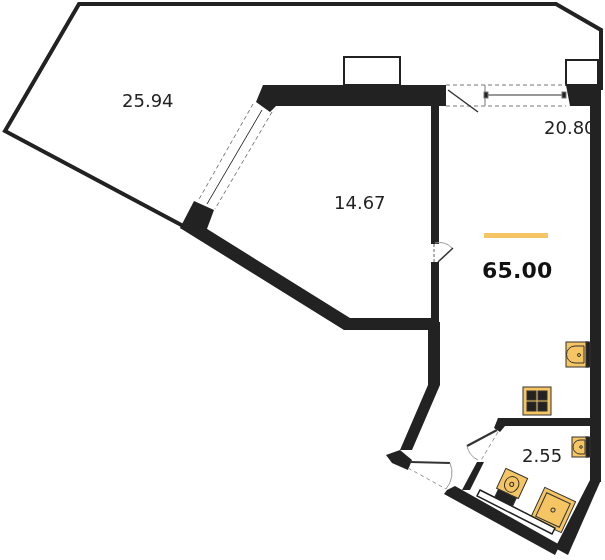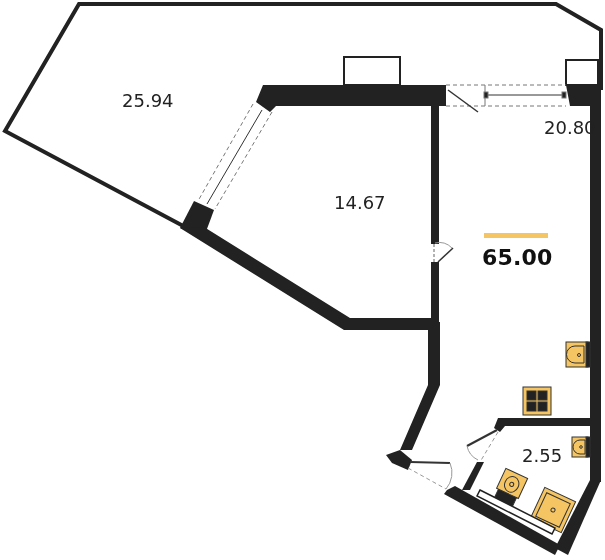--- a/index.html
+++ b/index.html
@@ -1,21 +1,21 @@
 <!DOCTYPE html>
 <html><head>
 <meta charset="utf-8">
 <style>
   html, body { margin: 0; padding: 0; background: #ffffff; }
   body { width: 605px; height: 560px; overflow: hidden; position: relative; font-family: "Liberation Sans", "DejaVu Sans", sans-serif; }
   #plan { position: absolute; left: 0; top: 0; width: 605px; height: 560px; }
   .area-label { position: absolute; font-family: "DejaVu Sans", "Liberation Sans", sans-serif; font-size: 18px; color: #222222; white-space: nowrap; }
   .total-wrap { position: absolute; left: 482px; top: 233px; }
   .total-bar { width: 64px; height: 5px; background: #f5c563; margin-left: 2px; }
-  .total-label { font-family: "DejaVu Sans", "Liberation Sans", sans-serif; font-weight: bold; font-size: 22px; color: #111111; margin-top: 7px; letter-spacing: 0.2px; }
+  .total-label { font-family: "DejaVu Sans", "Liberation Sans", sans-serif; font-weight: bold; font-size: 22px; color: #111111; margin-top: 20px; letter-spacing: 0.2px; }
 </style>
 </head>
 <body>
 
 <svg id="plan" viewBox="0 0 605 560" xmlns="http://www.w3.org/2000/svg">
 
   <g fill="none" stroke="#222" stroke-width="4" stroke-linejoin="miter">
     <polyline points="187,228 5,131 79,4 556,4 601,30 601,90"></polyline>
   </g>
 

